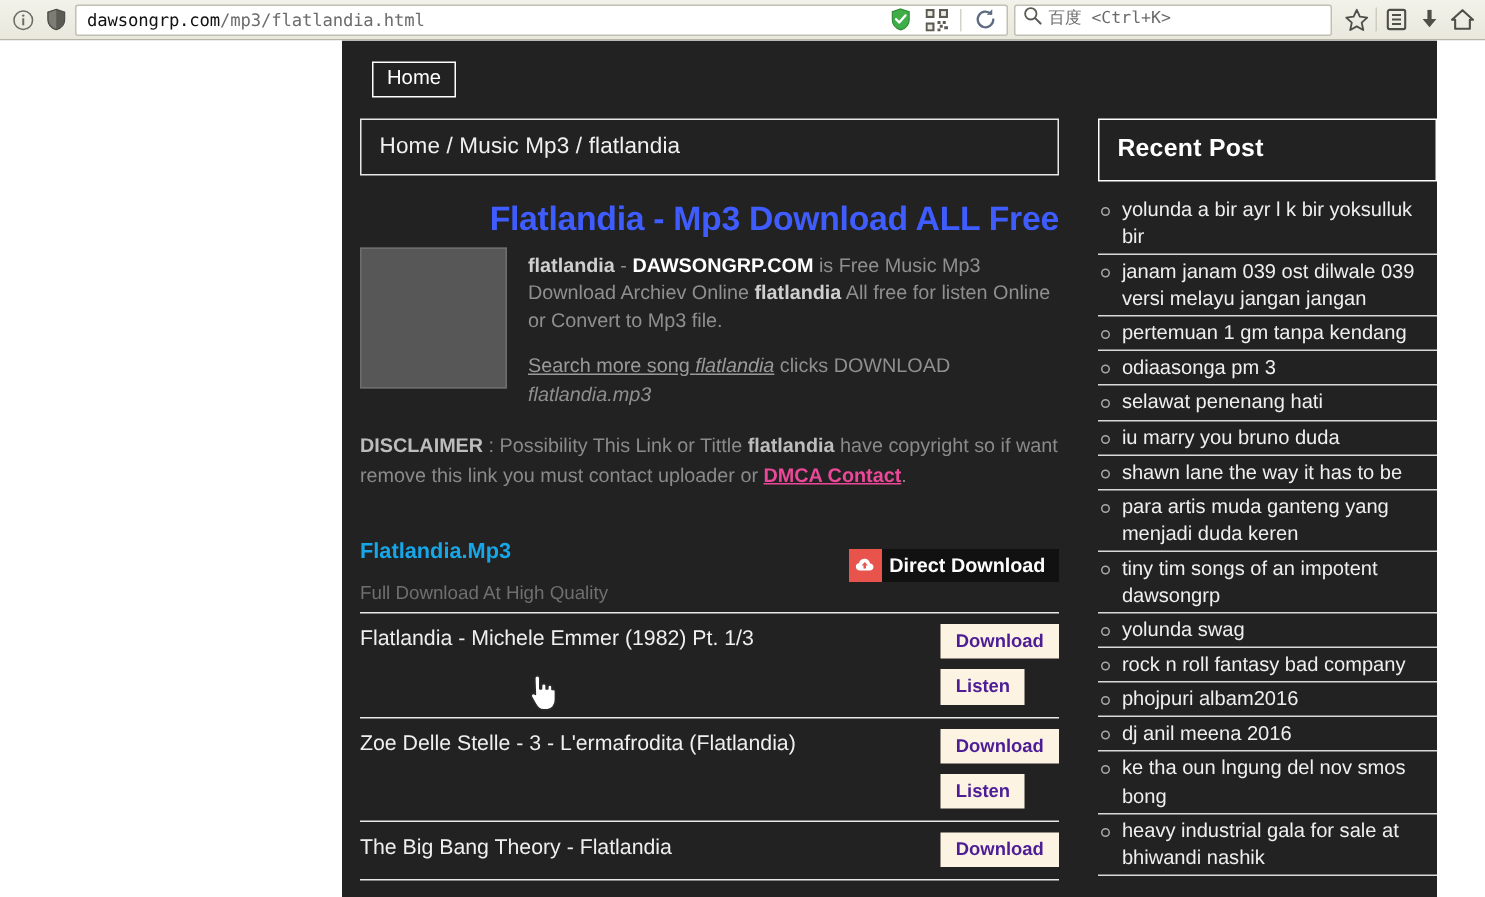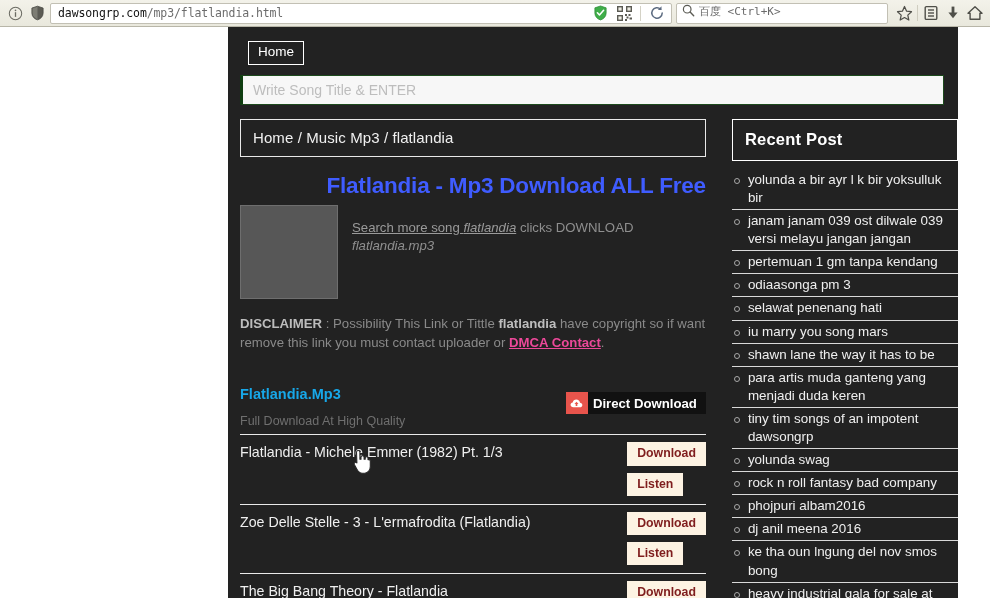--- a/index.html
+++ b/index.html
@@ -204,21 +204,21 @@
   }
   .track-name {
     color: #efefef;
     font-size: 14.2px;
     padding-top: 9px;
     line-height: 1.2;
   }
   .btn-col { display: flex; flex-direction: column; align-items: flex-start; gap: 7px; padding-top: 7px; }
   .btn-dl, .btn-listen {
     background: #fdf3e3;
-    color: #7f1d1d;
+    color: #4c1d95;
     font-weight: bold;
     font-size: 12.3px;
     border: none;
     padding: 5px 10px 6px 10px;
     cursor: pointer;
     font-family: "Liberation Sans", sans-serif;
     line-height: 1;
   }
   .direct-dl {
     display: inline-flex;
@@ -377,35 +377,33 @@
   </div>
 </div>
 
 <div class="page">
   <div class="site">
 
     <div class="site-header">
       <button class="home-btn">Home</button>
     </div>
 
-    <div class="search-wrap">
-      <input class="song-search" type="text" placeholder="Write Song Title &amp; ENTER" style="">
-    </div>
 
     <div class="columns">
 
       <div class="col-main">
 
         <div class="breadcrumb">Home / Music Mp3 / flatlandia</div>
 
         <h1 class="page-title">Flatlandia - Mp3 Download ALL Free</h1>
 
         <div class="intro">
           <div class="thumb"></div>
           <div class="intro-text">
+            <div><b>flatlandia</b><span> - </span><span class="white">DAWSONGRP.COM</span><span> is Free Music Mp3 Download Archiev Online </span><b>flatlandia</b><span> All free for listen Online or Convert to Mp3 file.</span></div>
             <div class="intro-p2"><a class="ul" href="#">Search more song </a><a class="ul" href="#"><i>flatlandia</i></a><span> clicks DOWNLOAD</span><br><i>flatlandia.mp3</i></div>
           </div>
         </div>
 
         <div class="disclaimer"><b class="dl">DISCLAIMER</b><span> : Possibility This Link or Tittle </span><b class="dl">flatlandia</b><span> have copyright so if want remove this link you must contact uploader or </span><a class="white" href="#">DMCA Contact</a><span>.</span></div>
 
         <div class="tracks">
 
           <div class="track-row featured">
             <div>
@@ -465,21 +463,21 @@
           <li>
               <a href="#">pertemuan 1 gm tanpa kendang</a>
             </li>
           <li>
               <a href="#">odiaasonga pm 3</a>
             </li>
           <li>
               <a href="#">selawat penenang hati</a>
             </li>
           <li>
-              <a href="#">iu marry you song mars</a>
+              <a href="#">iu marry you bruno duda</a>
             </li>
           <li>
               <a href="#">shawn lane the way it has to be</a>
             </li>
           <li>
               <a href="#">para artis muda ganteng yang menjadi duda keren</a>
             </li>
           <li>
               <a href="#">tiny tim songs of an impotent dawsongrp</a>
             </li>

